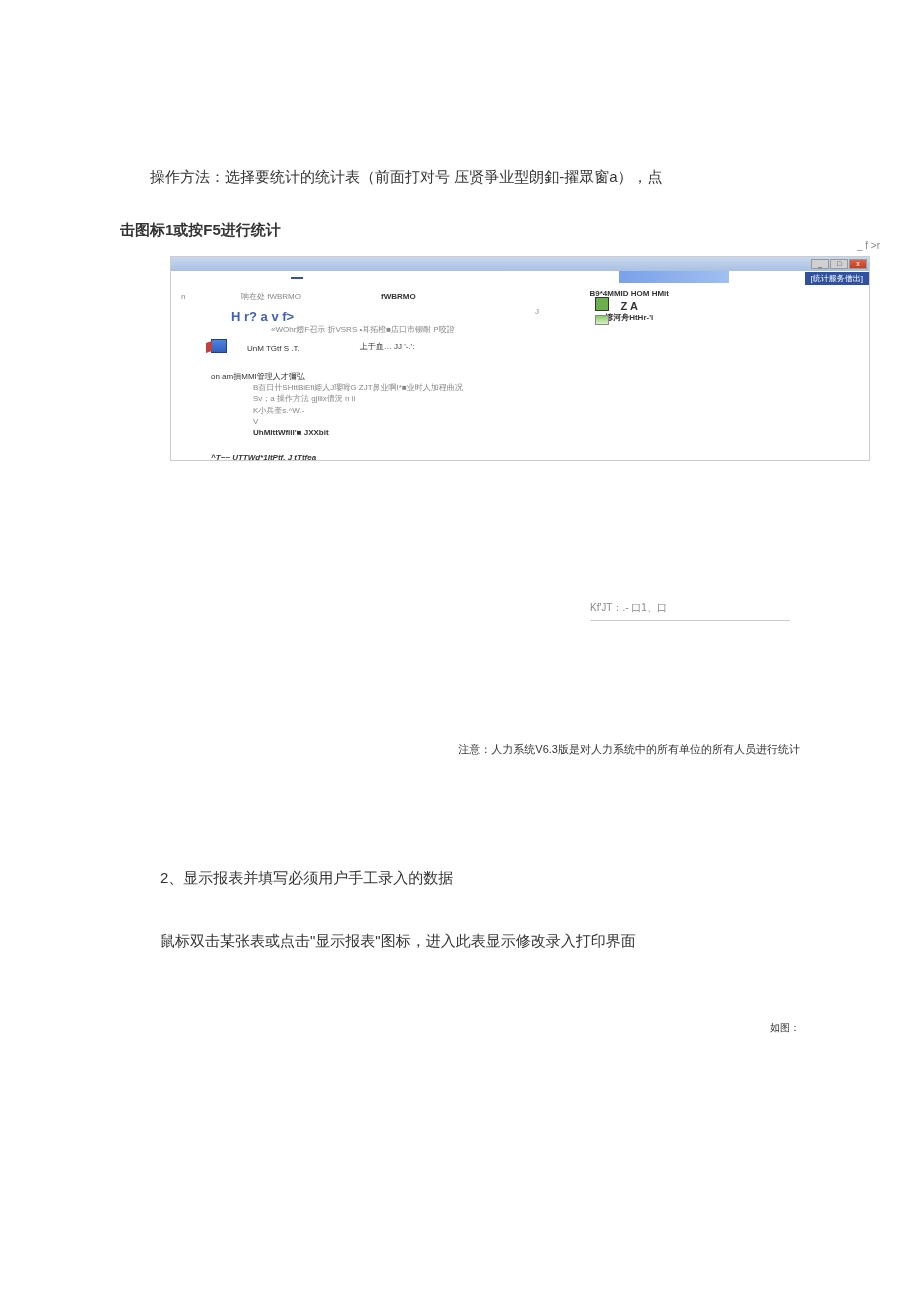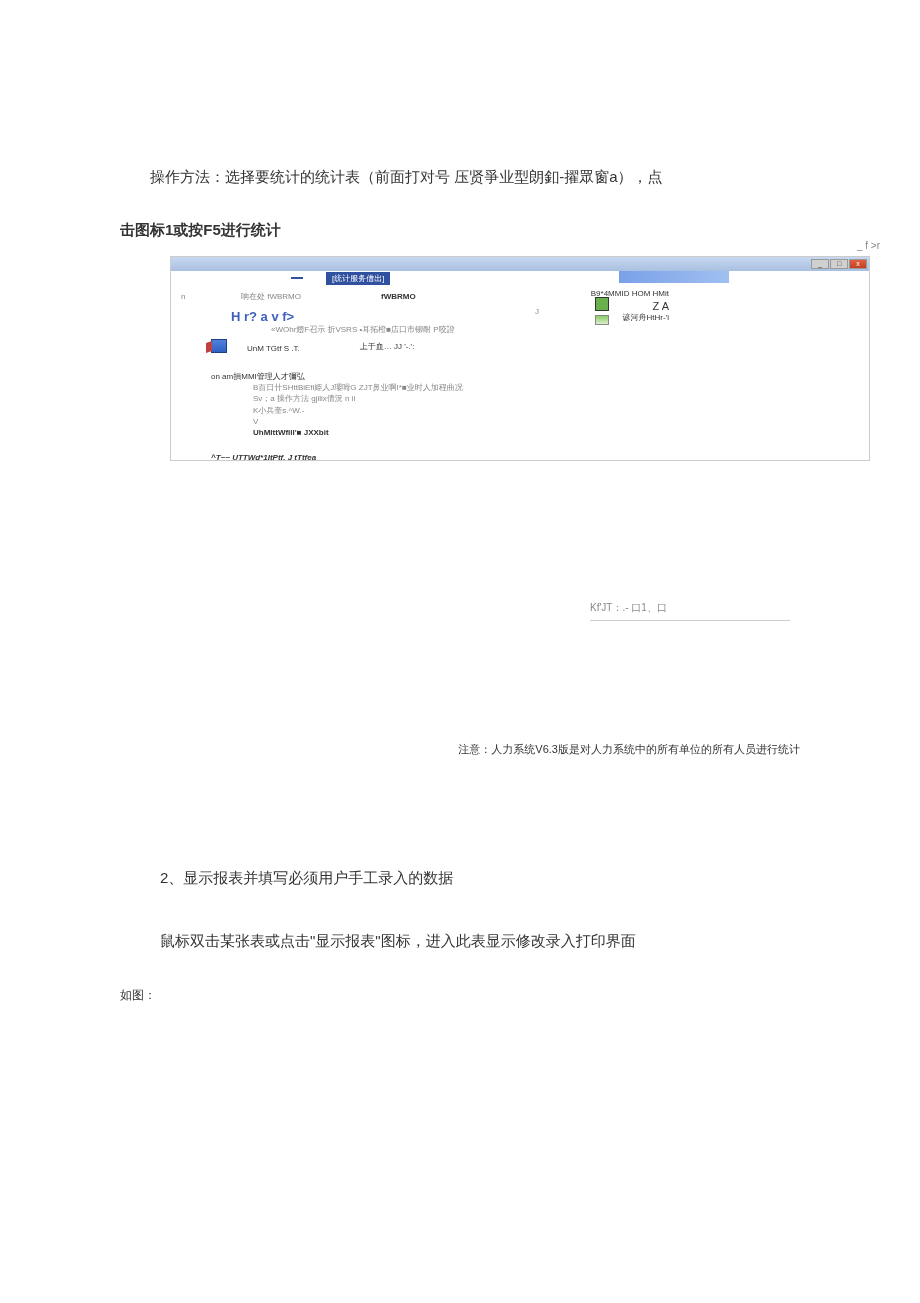--- a/index.html
+++ b/index.html
@@ -73,20 +73,21 @@
     .win-btn.close {
       background: linear-gradient(#e06040, #c04020);
       color: #fff;
     }
     .menubar {
       height: 14px;
       display: flex;
       align-items: center;
       padding-left: 120px;
       gap: 23px;
+      justify-content: space-between;
     }
     .menu-item {
       background: #3050a0;
       color: #fff;
       font-size: 8px;
       padding: 1px 6px;
     }
     .toolbar-row {
       display: flex;
       height: 22px;
@@ -117,22 +118,22 @@
       font-size: 8px;
       color: #888;
       margin-left: 100px;
     }
     .right-block {
       position: absolute;
       right: 200px;
       top: 32px;
       font-size: 8px;
       color: #333;
-      font-weight: normal;
-      text-align: right;
+      font-weight: bold;
+      text-align: center;
     }
     .right-block .za {
       font-size: 11px;
       margin-top: 2px;
     }
     .icon-block {
       position: absolute;
       right: 260px;
       top: 40px;
       width: 14px;
@@ -220,23 +221,23 @@
       line-height: 2.2;
       margin-left: 40px;
     }
     .section-para2 {
       margin-top: 30px;
       font-size: 15px;
       line-height: 2.2;
       margin-left: 40px;
     }
     .rutu {
-      margin-top: 30px;
-      font-size: 12px;
-      text-align: left;
+      margin-top: 64px;
+      font-size: 10px;
+      text-align: right;
     }
     .toolbar-fill-blue {
       position: absolute;
       right: 140px;
       top: 14px;
       width: 110px;
       height: 12px;
       background: linear-gradient(to right, #7aa0e8, #a0c0f0);
     }
   </style>

